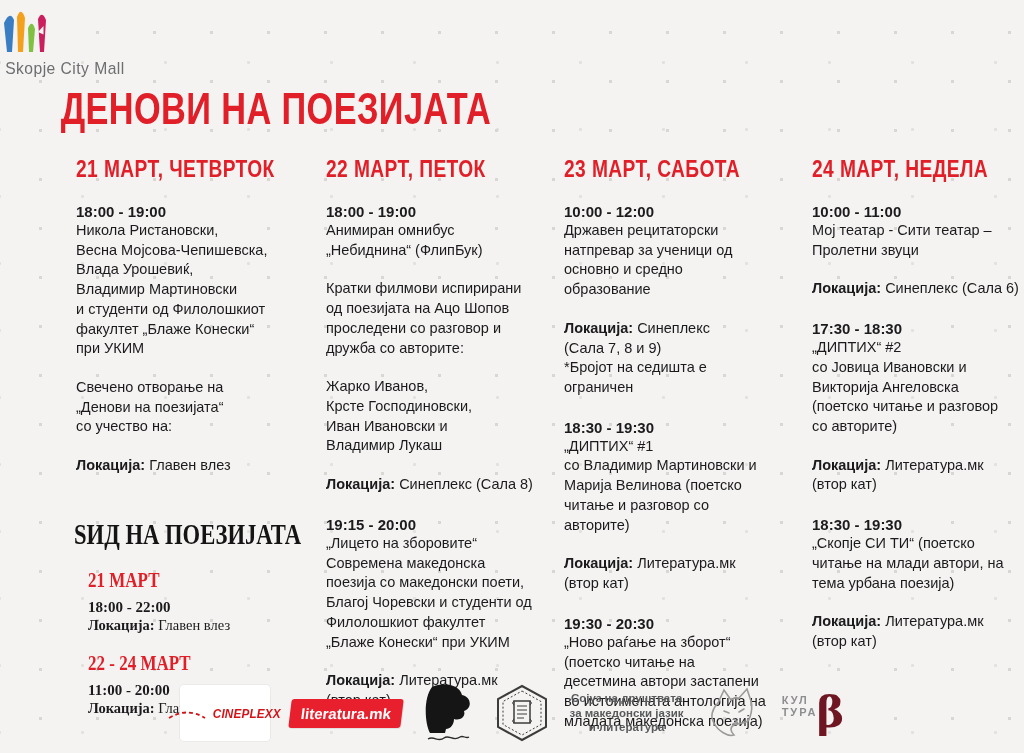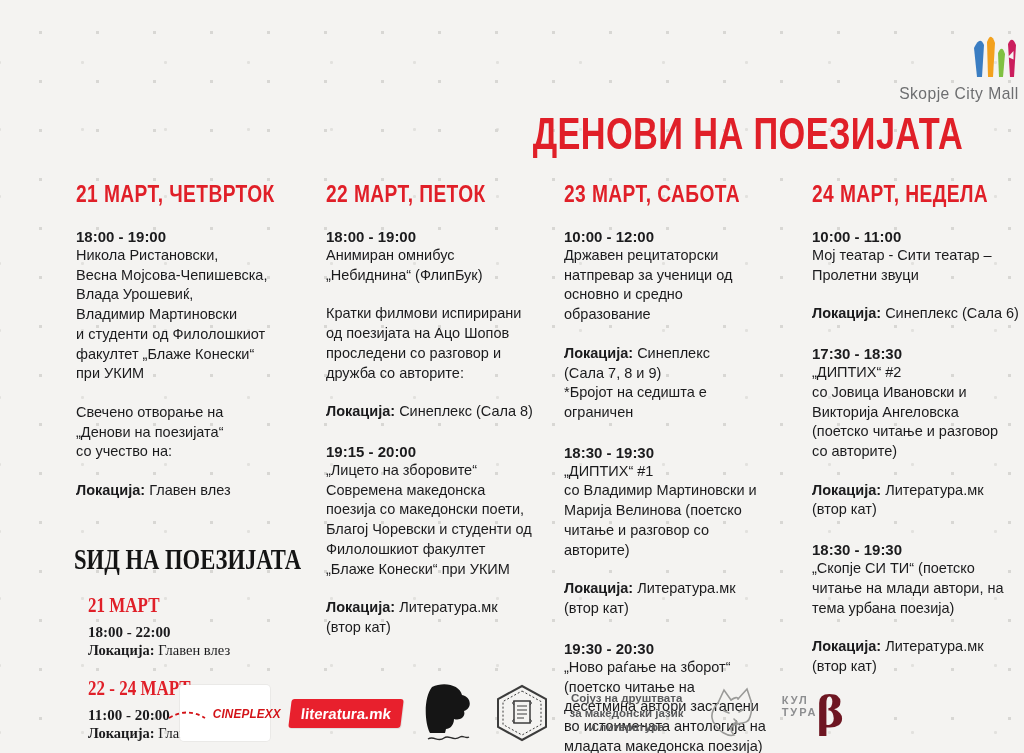--- a/index.html
+++ b/index.html
@@ -7,21 +7,21 @@
     width:1024px;height:753px;position:relative;overflow:hidden;margin:0 auto;
     background-color:#f4f3f1;
     background-image:
       radial-gradient(circle,#d8d7d4 1.5px,transparent 1.9px),
       radial-gradient(circle,#e2e1de 1.3px,transparent 1.7px);
     background-size:57px 49px,83px 67px;
     background-position:12px 8px,41px 29px;
     font-family:"Liberation Sans",sans-serif;color:#1b1b1d;
   }
   
-  .header{text-align:right;padding-top:32px;}
+  .header{text-align:left;padding-top:7px;}
   .logo-mark{display:inline-block;line-height:0;}
   .brand{font-size:17px;color:#6d6e70;font-weight:500;margin-top:2px;}
   .brand-inner{display:inline-block;transform:scaleX(.92);letter-spacing:.5px;}
   .title-wrap{margin-top:8px;line-height:1;}
   .main-title{display:inline-block;font-weight:800;font-size:44px;color:#e01f28;
     transform:scaleX(.78);white-space:nowrap;letter-spacing:.5px;}
   
   .grid{display:grid;grid-template-columns:234px 222px 232px 214px;column-gap:16px;
     padding-left:76px;margin-top:26px;}
   .day-head{margin-bottom:22px;line-height:1;}
@@ -122,20 +122,24 @@
     <div class="col">
       <div class="day-head"><span class="day-title">22 МАРТ, ПЕТОК</span></div>
       <div class="event">
         <p class="time">18:00 - 19:00</p>
         <p class="text">Анимиран омнибус
 „Небиднина“ (ФлипБук)</p>
         <p class="text">Кратки филмови испирирани
 од поезијата на Ацо Шопов
 проследени со разговор и
 дружба со авторите:</p>
+        <p class="text">Жарко Иванов,
+Крсте Господиновски,
+Иван Ивановски и
+Владимир Лукаш</p>
         <p class="loc"><span class="loc-label">Локација:</span> <span class="loc-val">Синеплекс (Сала 8)</span></p>
       </div>
       <div class="event">
         <p class="time">19:15 - 20:00</p>
         <p class="text">„Лицето на зборовите“
 Современа македонска
 поезија со македонски поети,
 Благој Чоревски и студенти од
 Филолошкиот факултет
 „Блаже Конески“ при УКИМ</p>

